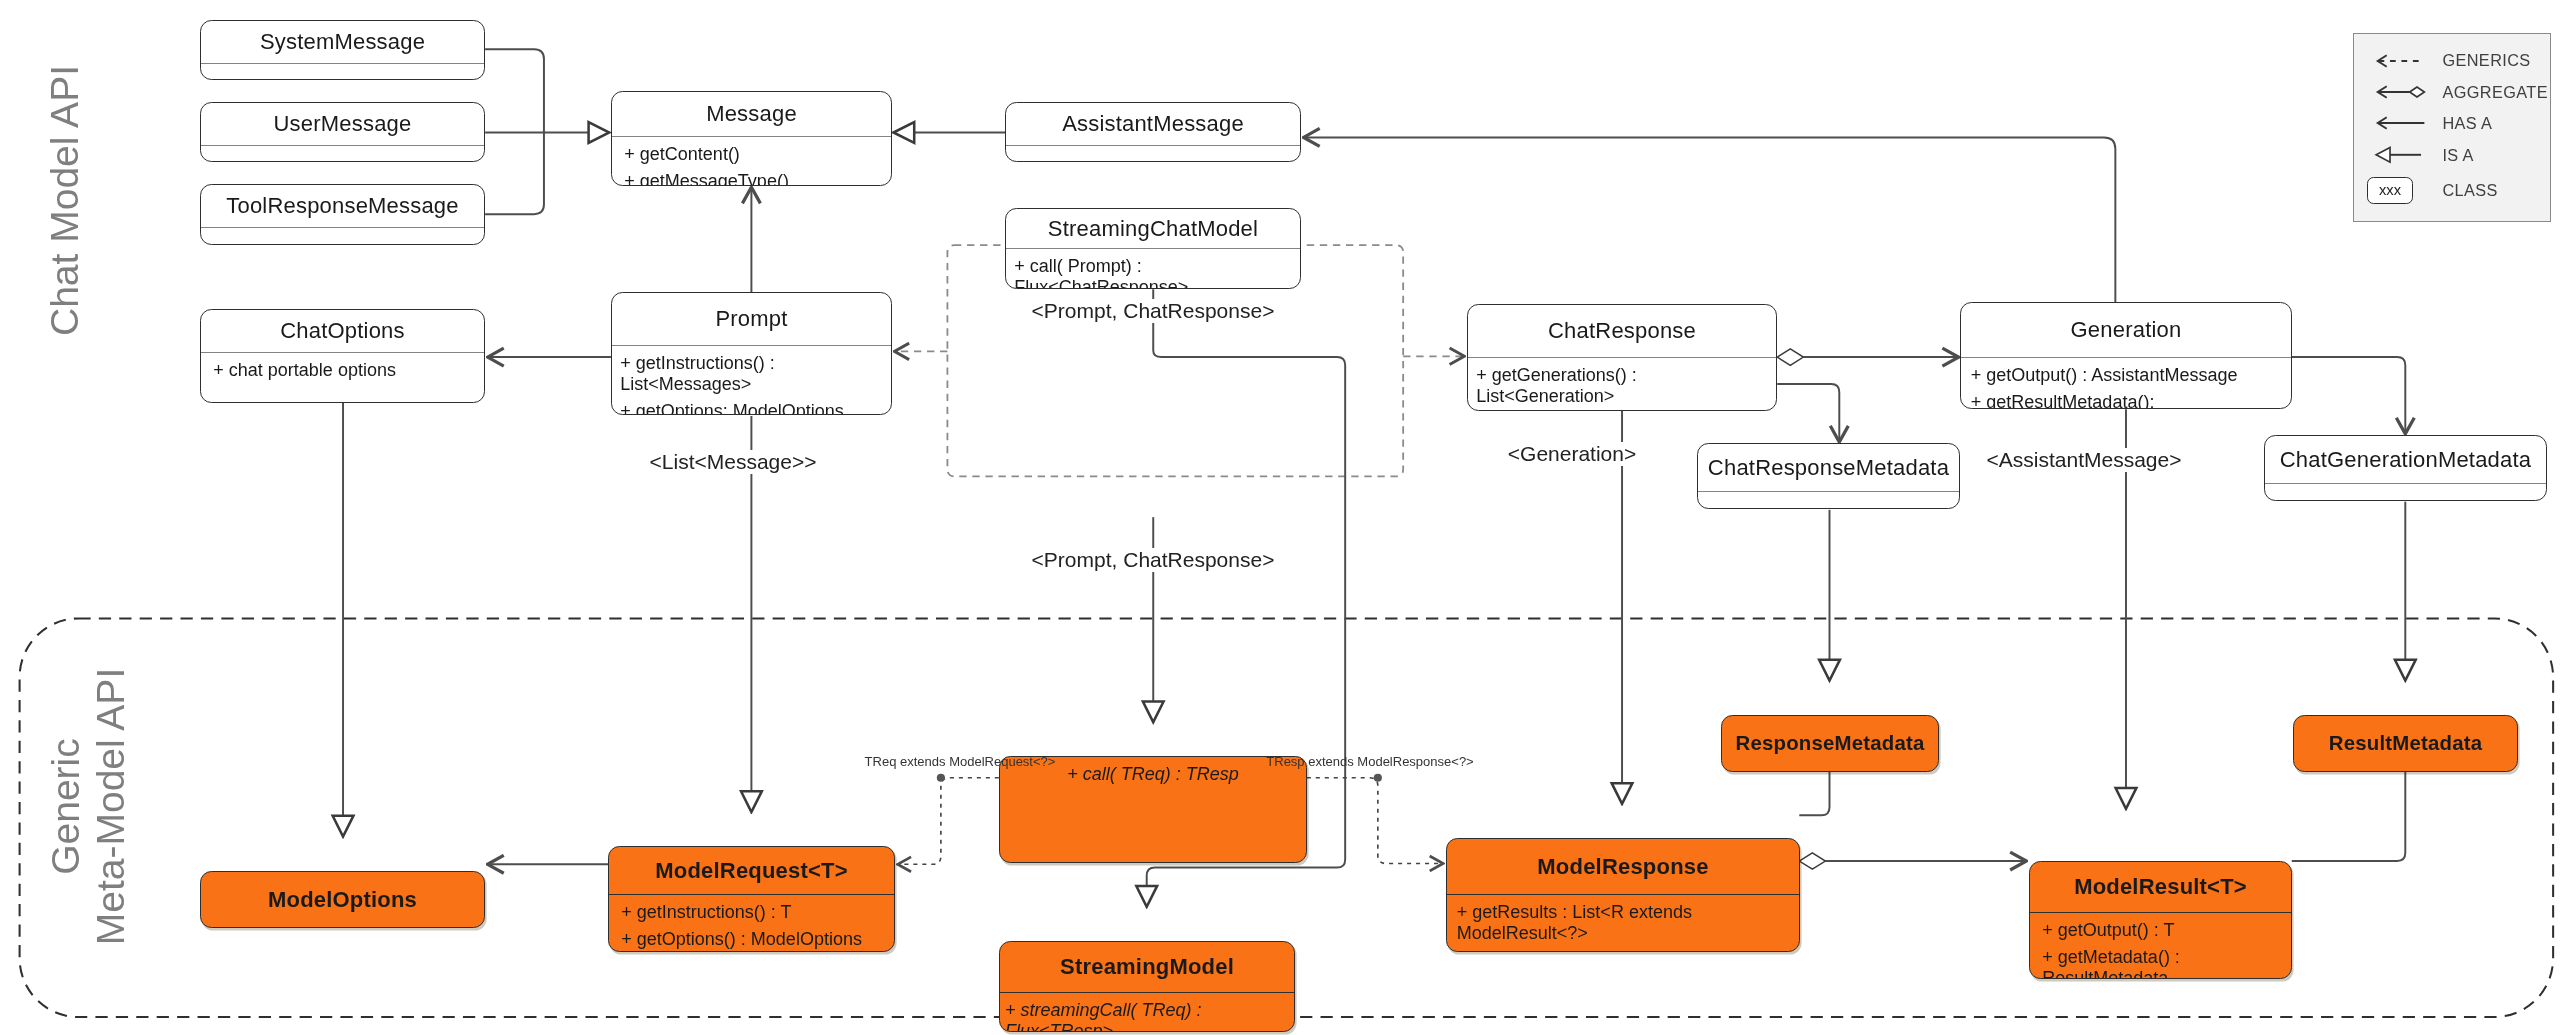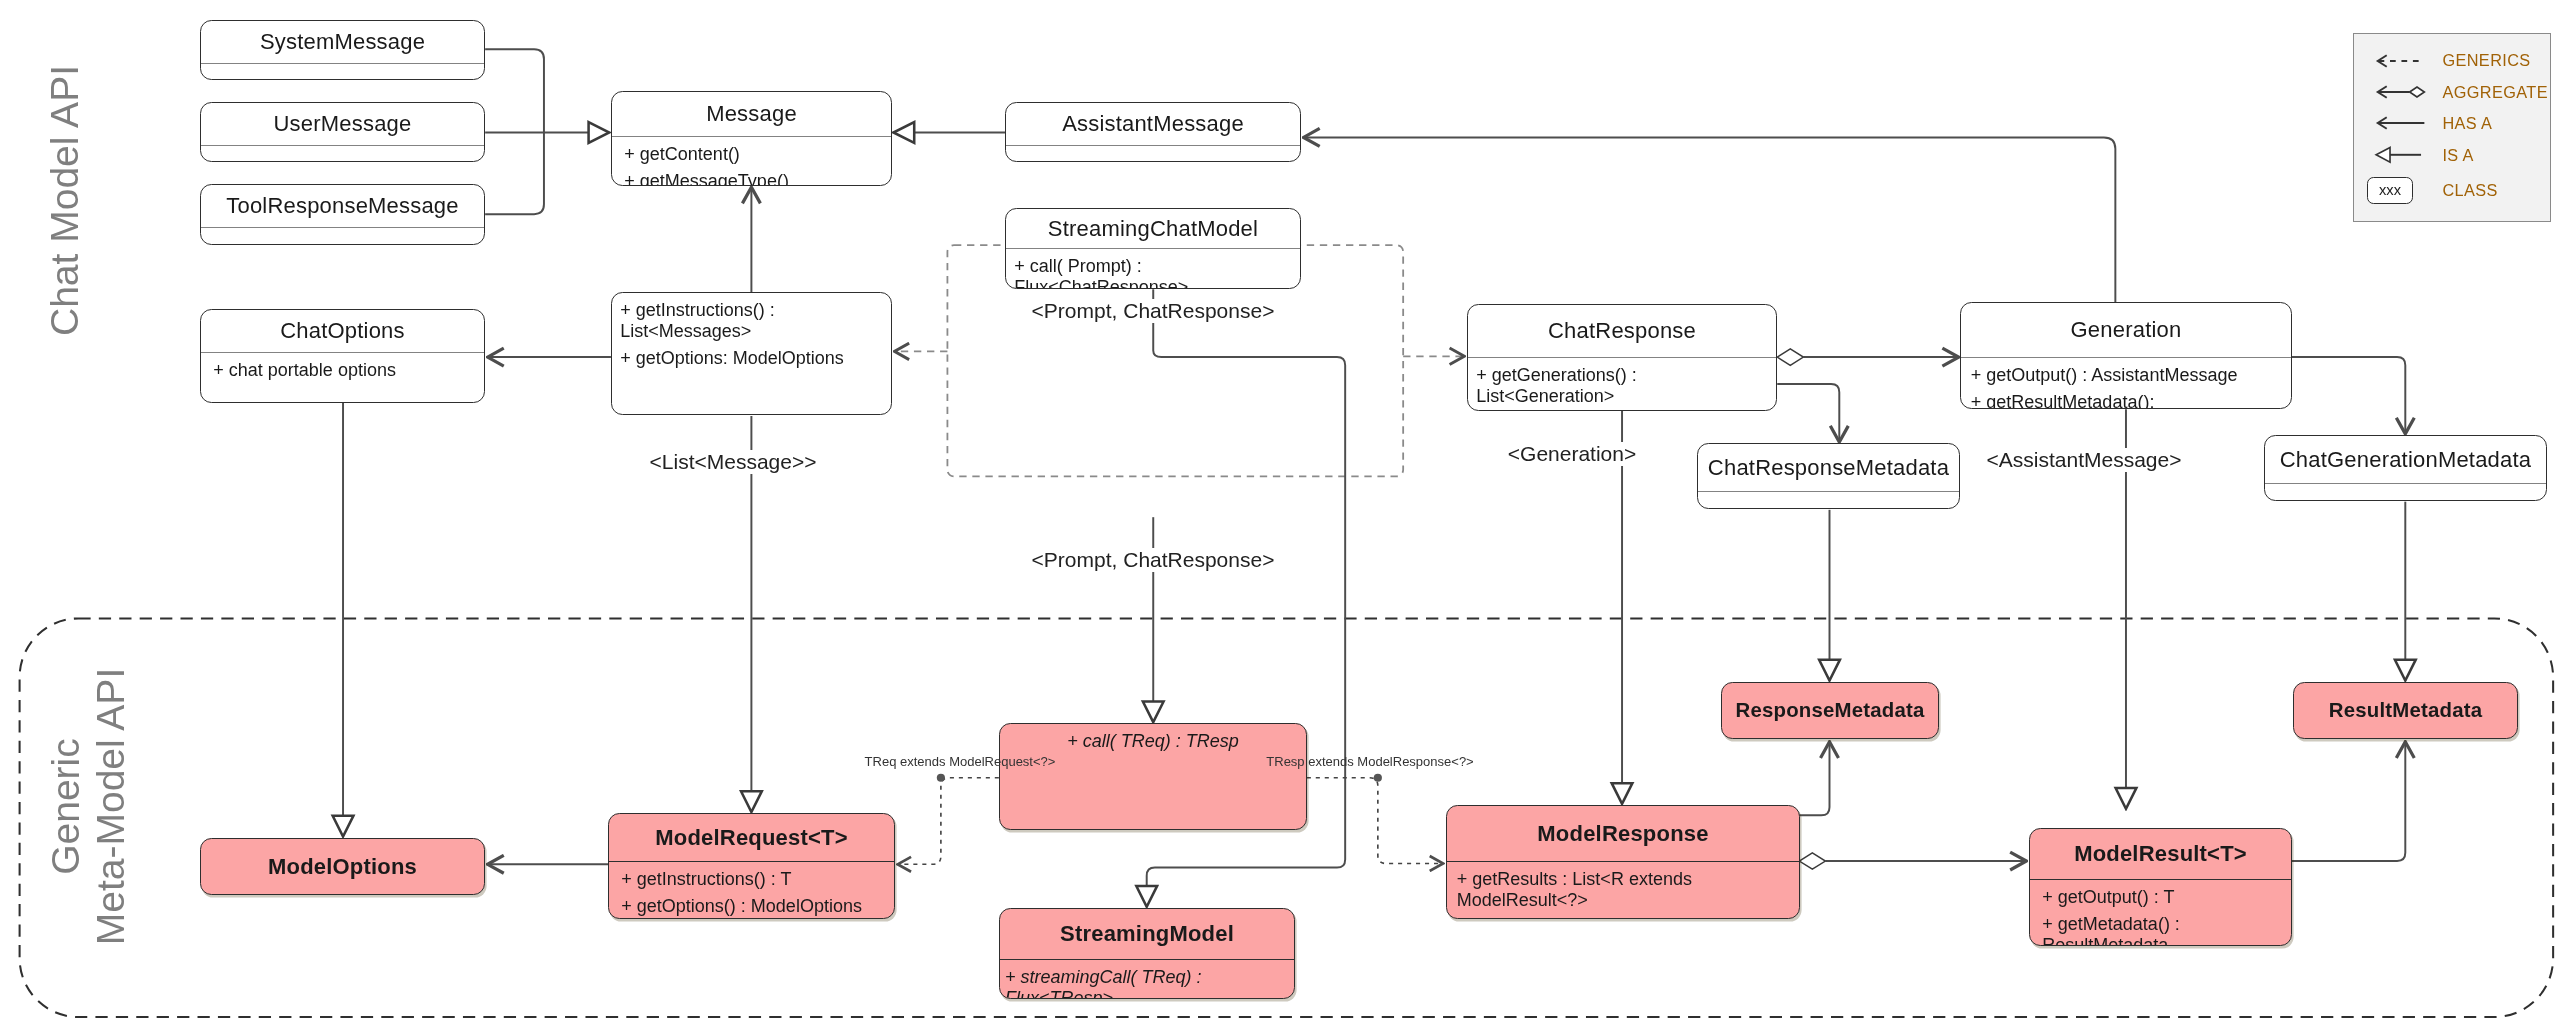--- a/index.html
+++ b/index.html
@@ -7,35 +7,35 @@
           font-family:"Liberation Sans", sans-serif;color:#1a1a1a;}
   #wires{position:absolute;left:0;top:0;z-index:1;}
   .cls{position:absolute;box-sizing:border-box;background:#fff;border:1.6px solid #2e2e2e;
        border-radius:11.4px;z-index:2;display:flex;flex-direction:column;overflow:hidden;}
   .cls .ct{flex:0 0 var(--th,42px);display:flex;align-items:center;justify-content:center;
        font-size:22px;letter-spacing:0.2px;}
   .cls.div .ct{border-bottom:1.6px solid #838383;}
   .cls .cbody{flex:1;}
   .cls .cm{padding:7.4px 12.3px 0 12.3px;display:flex;flex-direction:column;gap:5.7px;font-size:18px;}
   .cls .cm.center-m{align-items:center;padding-left:4.9px;padding-right:4.9px;font-style:italic;}
-  .cls.yellow{background:#fca5a5;box-shadow:1.6px 2.5px 0 rgba(60,45,0,.25);}
+  .cls.yellow{background:#f97316;box-shadow:1.6px 2.5px 0 rgba(60,45,0,.25);margin-top:33px;}
   .cls.yellow .ct{font-weight:700;}
   .cls.yellow.div .ct{border-bottom:1.6px solid #2e2e2e;}
   .cls.nodiv .ct{flex:1;}
   .anno{position:absolute;z-index:3;transform:translate(-50%,-50%);white-space:nowrap;
         background:#fff;padding:0 6.5px;font-size:21px;color:#222;}
   .anno.small{font-size:13px;background:transparent;color:#333;}
   .vlabel{position:absolute;z-index:1;color:#7f7f7f;font-size:39px;white-space:nowrap;
         display:flex;align-items:center;justify-content:center;transform:rotate(-90deg);}
   #legend{position:absolute;left:2353px;top:33px;width:198px;height:189px;z-index:2;
         background:#f2f2f2;border:1.6px solid #8a8a8a;box-sizing:border-box;
         display:flex;flex-direction:column;justify-content:space-evenly;padding:4.9px 0 4.9px 13px;}
   .lrow{display:flex;align-items:center;gap:11.4px;}
   .lrow .lsym{width:64px;flex:0 0 64px;display:flex;align-items:center;}
-  .lrow .ltxt{font-size:16.3px;color:#a16207;letter-spacing:0.4px;}
+  .lrow .ltxt{font-size:16.3px;color:#404040;letter-spacing:0.4px;}
   .lclassbox{width:44px;height:24.5px;border:1.6px solid #2e2e2e;border-radius:6.5px;background:#fff;
         display:flex;align-items:center;justify-content:center;font-size:14.7px;color:#222;}
 </style>
 </head>
 <body>
 
 <div id="canvas">
 
   <svg id="wires" width="2576" height="1036" viewBox="0 0 3154 1268">
     <defs>
@@ -131,20 +131,21 @@
   </div>
 
   <div class="cls div" style="left:200px;top:309px;width:285px;height:94px;--th:42px">
     <div class="ct">ChatOptions</div>
     <div class="cm">
       <div>+ chat portable options</div>
     </div>
   </div>
 
   <div class="cls div" style="left:611px;top:292px;width:281px;height:123px;--th:52px">
+    <div class="ct">Prompt</div>
     <div class="cm" style="padding-left:8.2px;padding-right:3.3px;">
       <div>+ getInstructions() : List&lt;Messages&gt;</div>
       <div>+ getOptions: ModelOptions</div>
     </div>
   </div>
 
 
   <div class="cls div" style="left:1467px;top:304px;width:310px;height:107px;--th:52px">
     <div class="ct">ChatResponse</div>
     <div class="cm" style="padding-left:8.2px;padding-right:3.3px;">

